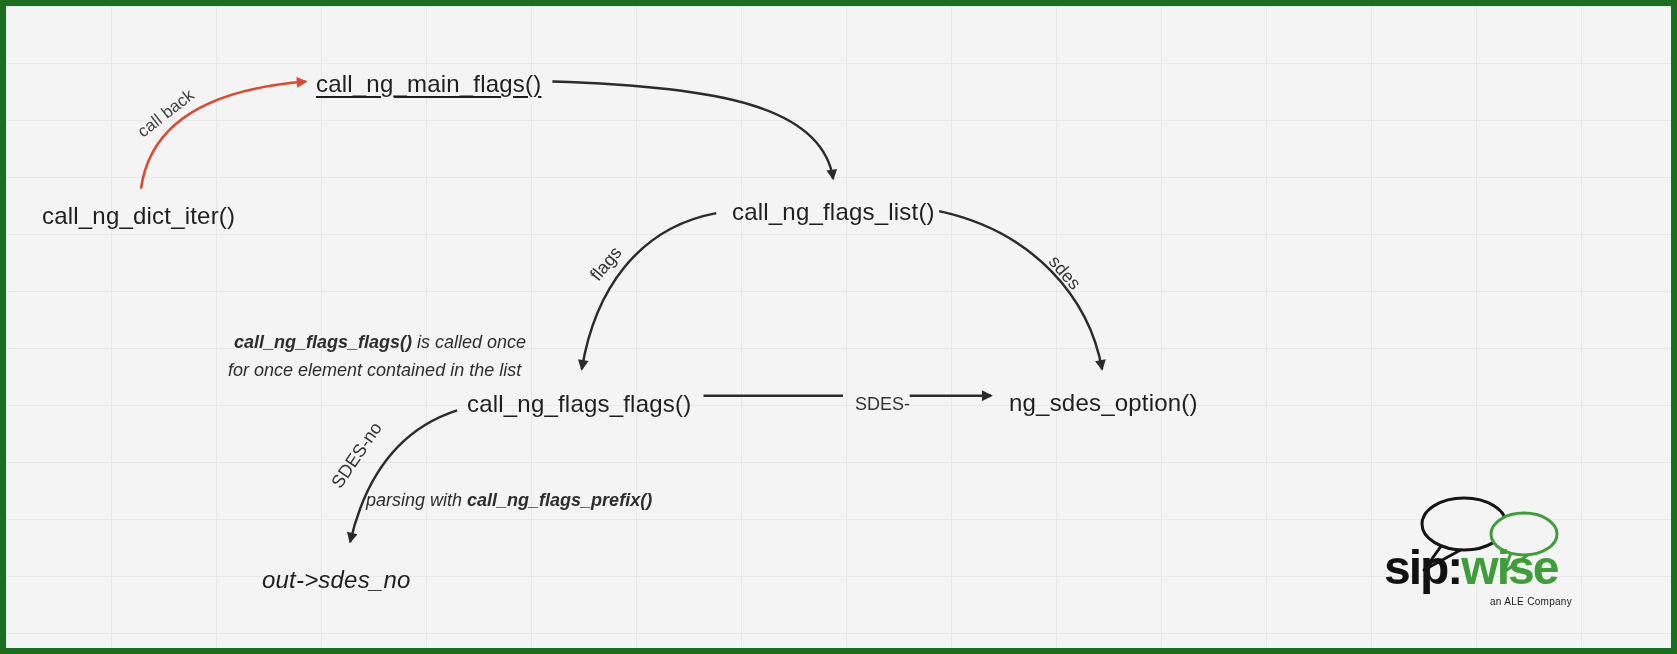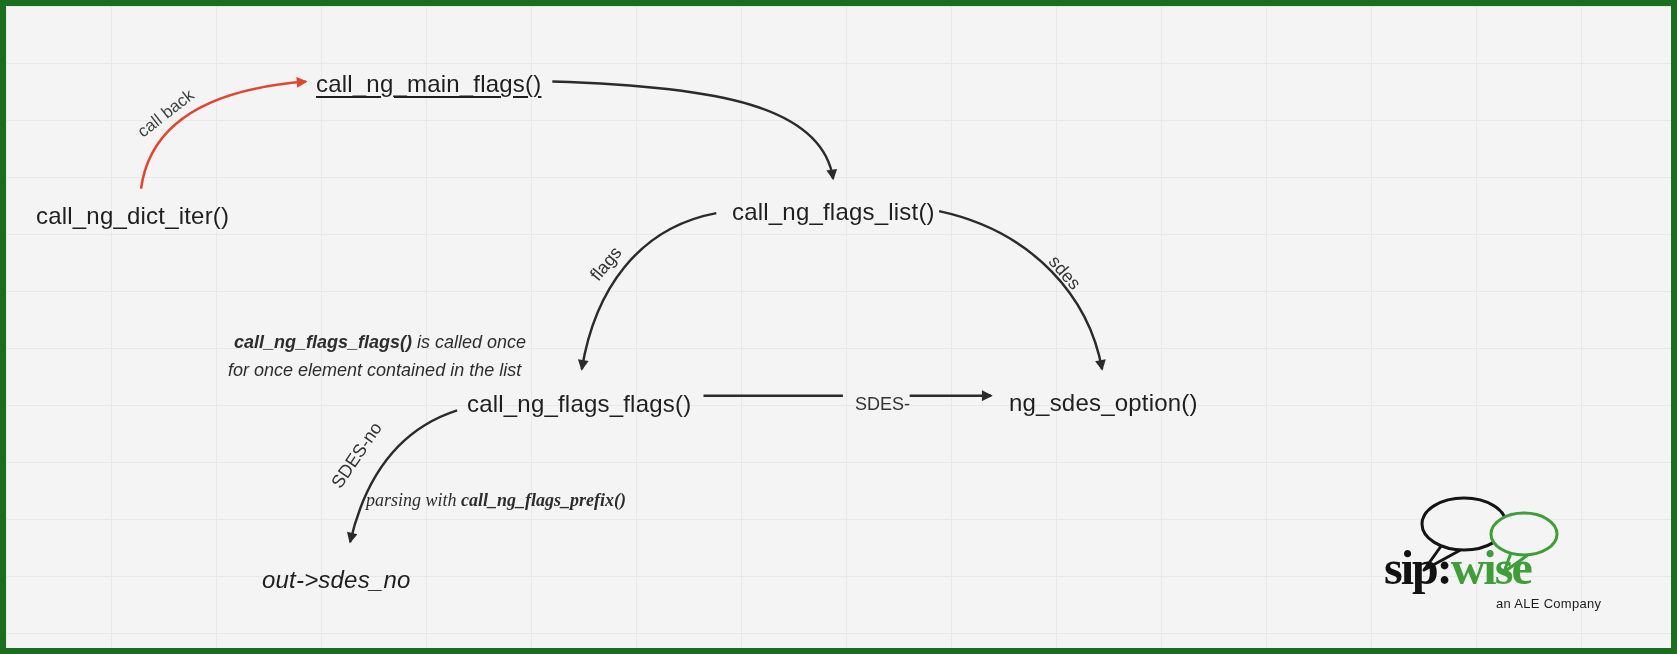--- a/index.html
+++ b/index.html
@@ -26,27 +26,27 @@
     transform-origin:left center;
   }
   .elabel.plain { font-size:18px; color:#333; }
   .note {
     position:absolute; font-style:italic; font-size:18px; color:#2d2d2d; white-space:nowrap;
   }
   .note .fn { font-weight:bold; }
   .logo { position:absolute; width:280px; height:125px; }
   .logo .bubbles { position:absolute; left:10px; top:0; }
   .logo .wordmark {
-    position:absolute; left:0; top:50px; font-family:Liberation Serif, serif;
+    position:absolute; left:0; top:50px; font-family:Liberation Sans, sans-serif;
     font-weight:800; font-size:48px; letter-spacing:-2px; white-space:nowrap; line-height:1;
   }
   .logo .wordmark .sip { color:#121212; }
   .logo .wordmark .wise { color:#3f9e3a; }
   .logo .subtitle {
-    position:absolute; left:112px; top:102px; font-size:13px; color:#1c1c1c;
+    position:absolute; left:106px; top:102px; font-size:10px; color:#1c1c1c;
     letter-spacing:0.3px;
   }
 </style>
 </head>
 <body>
 
 <div class="canvas">
 
   <svg class="edges" width="1677" height="654" viewBox="0 0 1677 654" xmlns="http://www.w3.org/2000/svg">
     <defs>
@@ -65,21 +65,21 @@
     <path d="M 714 211 C 634 226 590 290 577 370" fill="none" stroke="#2b2b2b" stroke-width="2.5" marker-end="url(#mBlack)"></path>
 
     <path d="M 941 209 C 1038 230 1094 298 1107 370" fill="none" stroke="#2b2b2b" stroke-width="2.5" marker-end="url(#mBlack)"></path>
 
     <path d="M 701 397 L 843 397" fill="none" stroke="#2b2b2b" stroke-width="2.5"></path>
     <path d="M 911 397 L 994 397" fill="none" stroke="#2b2b2b" stroke-width="2.5" marker-end="url(#mBlack)"></path>
 
     <path d="M 450 412 C 388 432 356 482 341 546" fill="none" stroke="#2b2b2b" stroke-width="2.5" marker-end="url(#mBlack)"></path>
   </svg>
 
-  <div class="node" style="left:30px; top:196px;">call_ng_dict_iter()</div>
+  <div class="node" style="left:36px; top:196px;">call_ng_dict_iter()</div>
 
   <div class="node underline" style="left:310px; top:64px;">call_ng_main_flags()</div>
 
   <div class="node" style="left:726px; top:192px;">call_ng_flags_list()</div>
 
   <div class="node" style="left:461px; top:384px;">call_ng_flags_flags()</div>
 
   <div class="node bold" style="left:1003px; top:383px;">ng_sdes_option()</div>
 
   <div class="node" style="left:256px; top:560px;font-style:italic;">out-&gt;sdes_no</div>
@@ -93,21 +93,21 @@
   <div class="elabel plain" style="left:849px; top:388px;">SDES-</div>
 
   <div class="elabel plain" style="left:330px; top:470px; transform:rotate(-56deg);">SDES-no</div>
 
 
   <div class="note" style="left:228px; top:326px;">
     <span class="fn">call_ng_flags_flags()</span><span> is called once</span>
   </div>
   <div class="note" style="left:222px; top:354px;">for once element contained in the list</div>
 
-  <div class="note" style="left:360px; top:484px;font-family:Liberation Serif, serif;">
+  <div class="note" style="left:360px; top:484px;">
     <span>parsing with </span><span class="fn">call_ng_flags_prefix()</span>
   </div>
 
   <div class="logo" style="left:1378px; top:488px;">
     <svg class="bubbles" width="180" height="84" viewBox="0 0 180 84" xmlns="http://www.w3.org/2000/svg">
       <path d="M50 48 L30 76 L72 53 Z" fill="#f4f4f4" stroke="#141414" stroke-width="3" stroke-linejoin="round"></path>
       <ellipse cx="70" cy="30" rx="42" ry="26" fill="#f4f4f4" stroke="#141414" stroke-width="3"></ellipse>
       <path d="M118 56 L110 78 L138 58 Z" fill="#f4f4f4" stroke="#3f9e3a" stroke-width="3" stroke-linejoin="round"></path>
       <ellipse cx="130" cy="40" rx="33" ry="21" fill="#f4f4f4" stroke="#3f9e3a" stroke-width="3"></ellipse>
     </svg>

